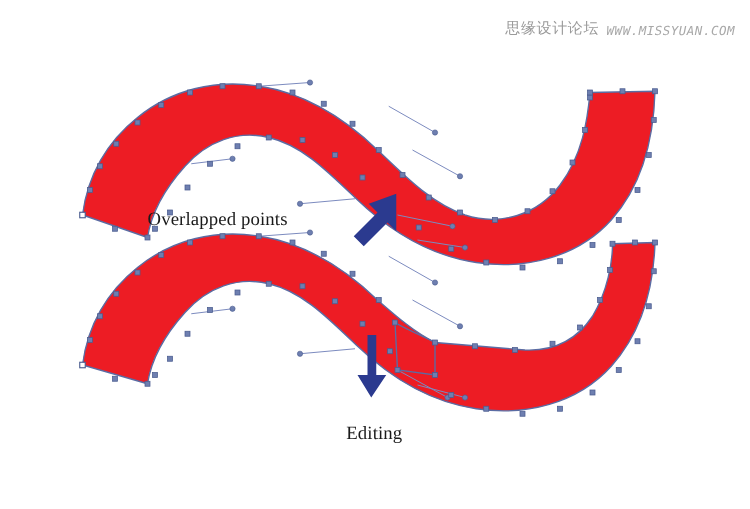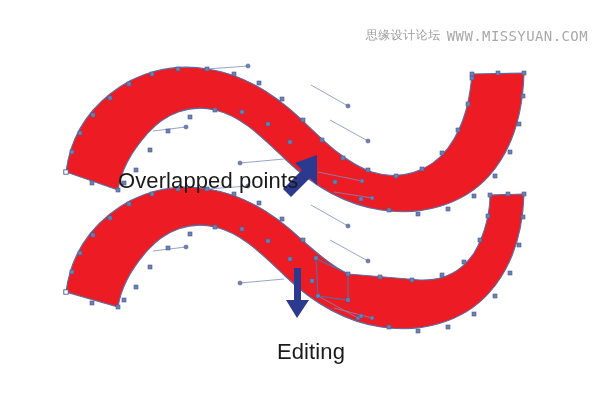--- a/index.html
+++ b/index.html
@@ -17,44 +17,45 @@
   }
   #artboard {
     position: absolute;
     left: 0;
     top: 0;
     width: 600px;
     height: 407px;
   }
   .watermark {
     position: absolute;
-    top: 27px;
+    top: 14px;
     right: 12px;
     display: flex;
     align-items: flex-end;
     gap: 6px;
     user-select: none;
     white-space: nowrap;
   }
   .wm-cn {
     font-family: "DejaVu Sans", sans-serif;
     font-size: 12px;
     color: #9a9a9a;
     letter-spacing: 0.5px;
   }
   .wm-url {
     font-family: "DejaVu Sans Mono", monospace;
-    font-size: 14px;
+    font-size: 10px;
     color: #a8a8a8;
     letter-spacing: 0.4px;
+    font-style: italic;
   }
   .anno-label {
     position: absolute;
-    font-family: Liberation Sans, sans-serif;
-    font-size: 22px;
+    font-family: Liberation Serif, serif;
+    font-size: 15px;
     color: #1a1a1a;
     white-space: nowrap;
     letter-spacing: 0.1px;
   }
   #label-overlapped {
     left: 118px;
     top: 168px;
   }
   #label-editing {
     left: 277px;

